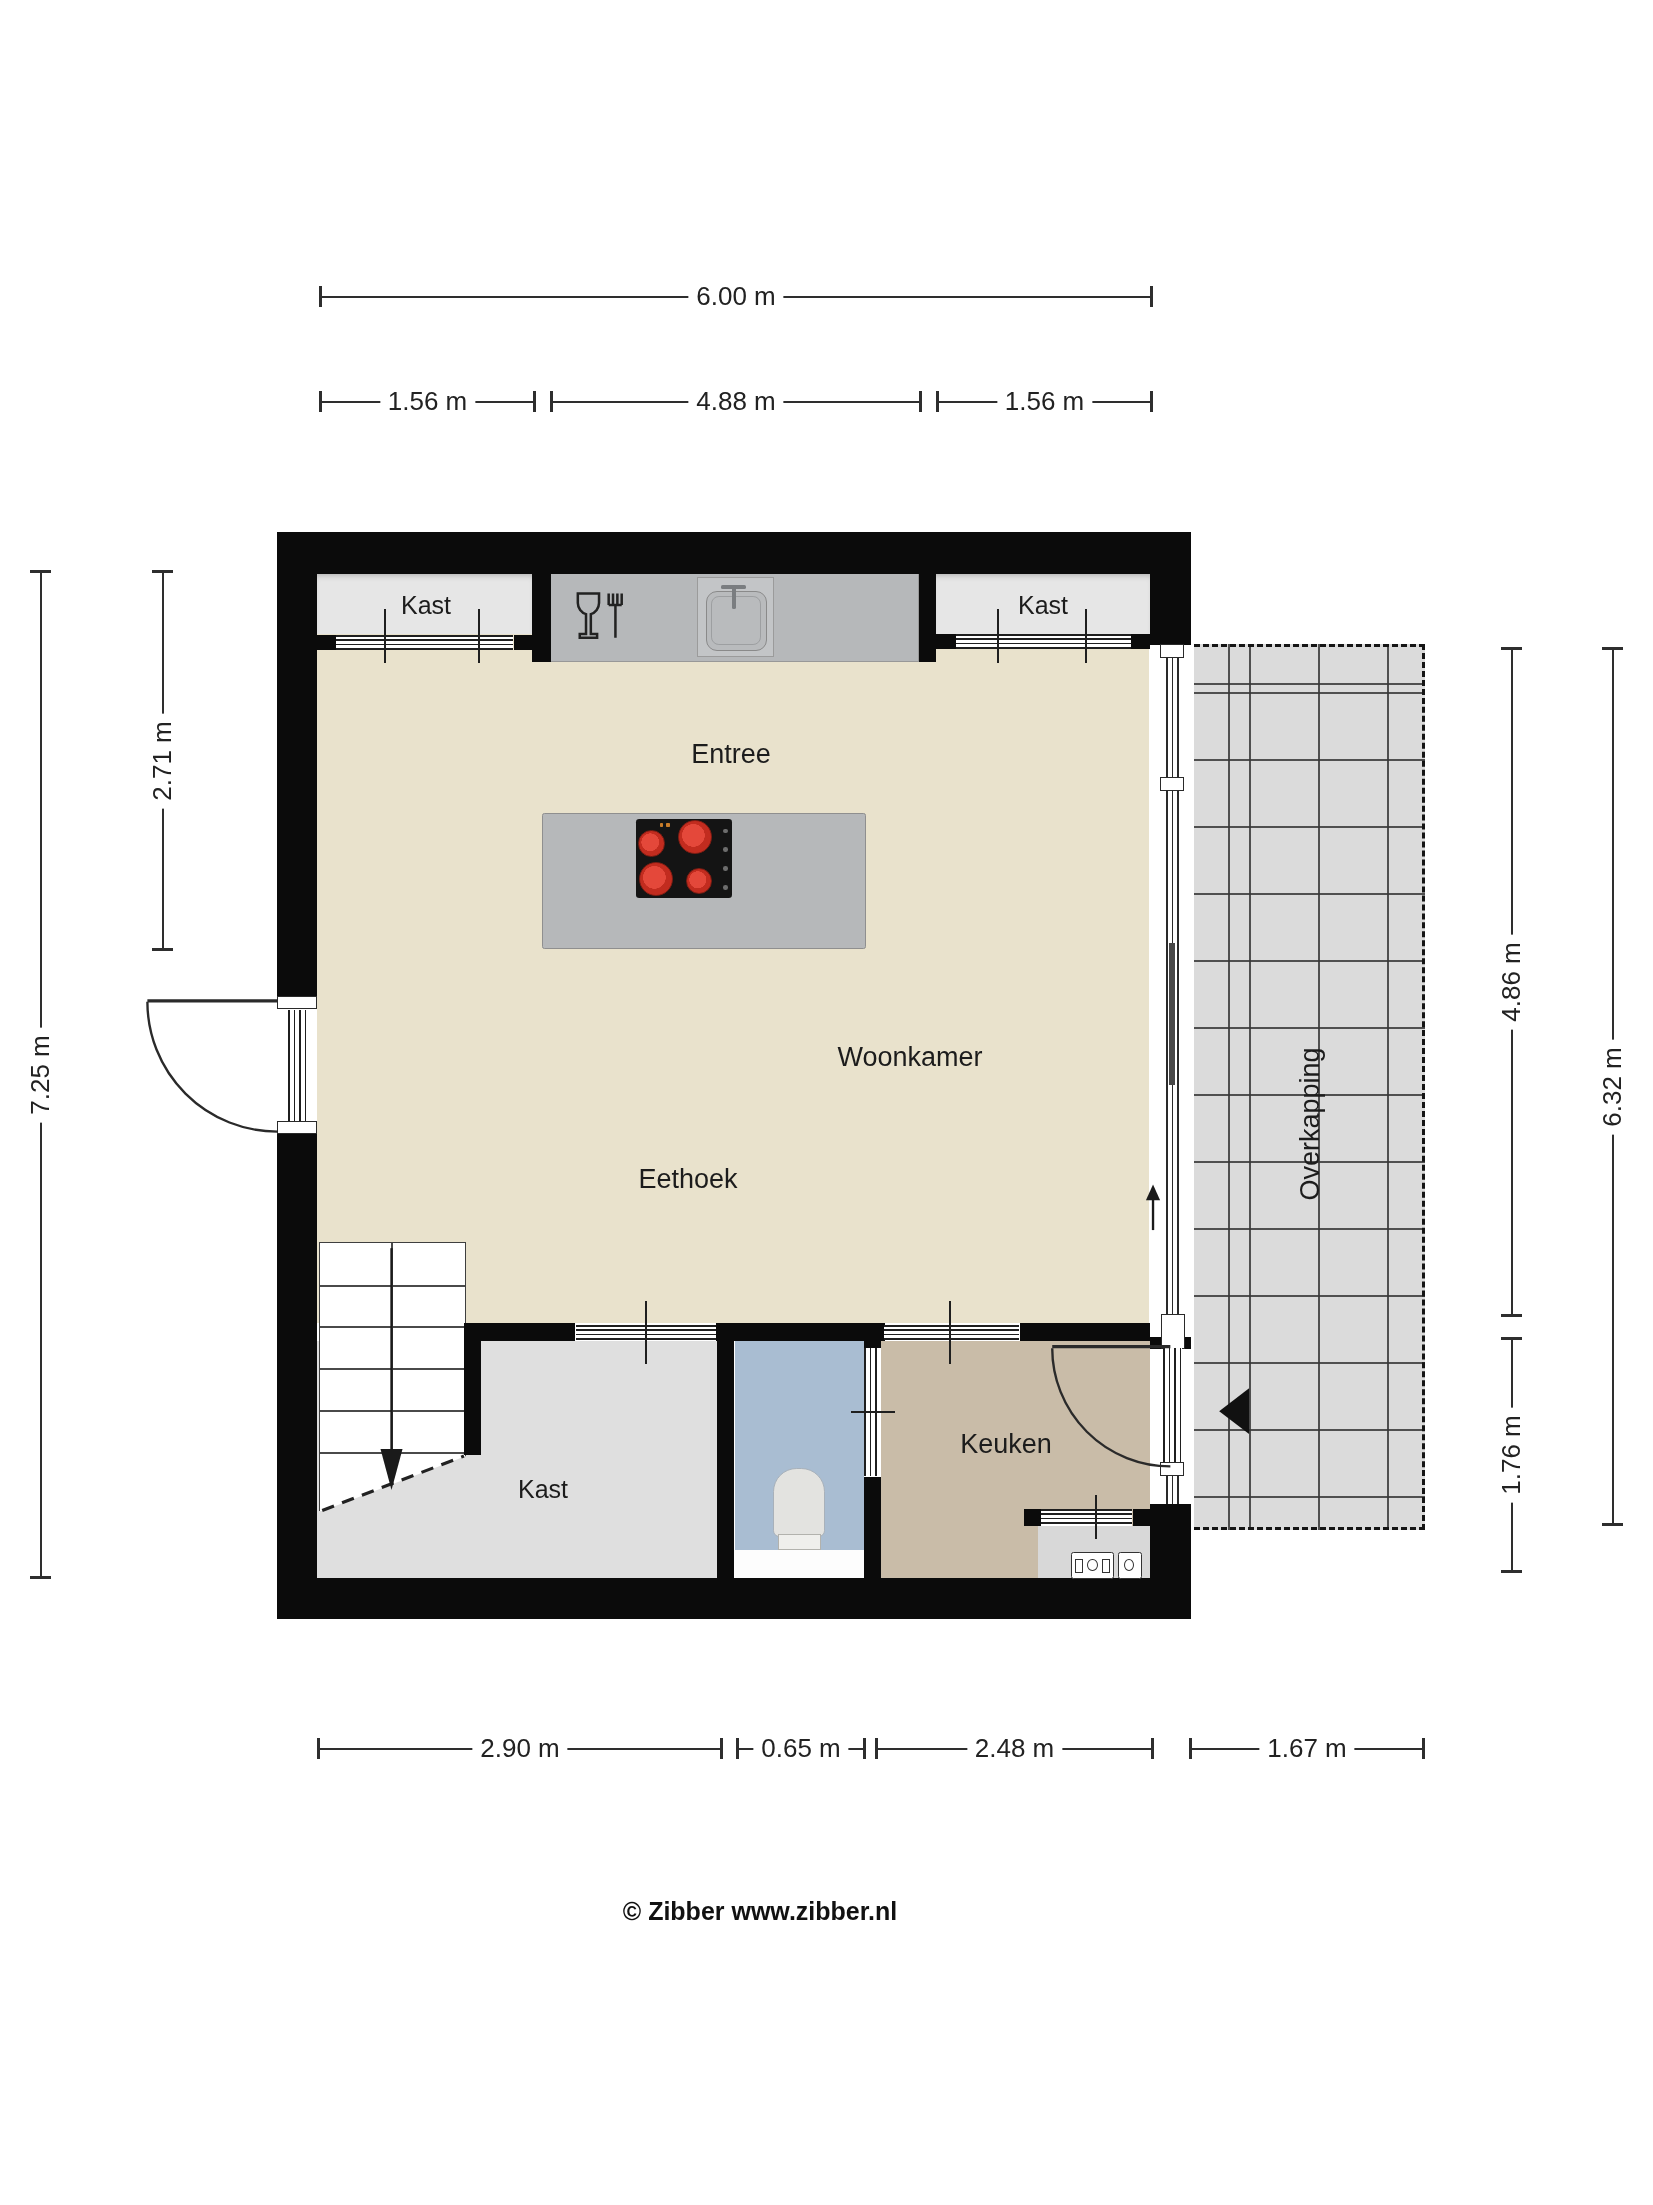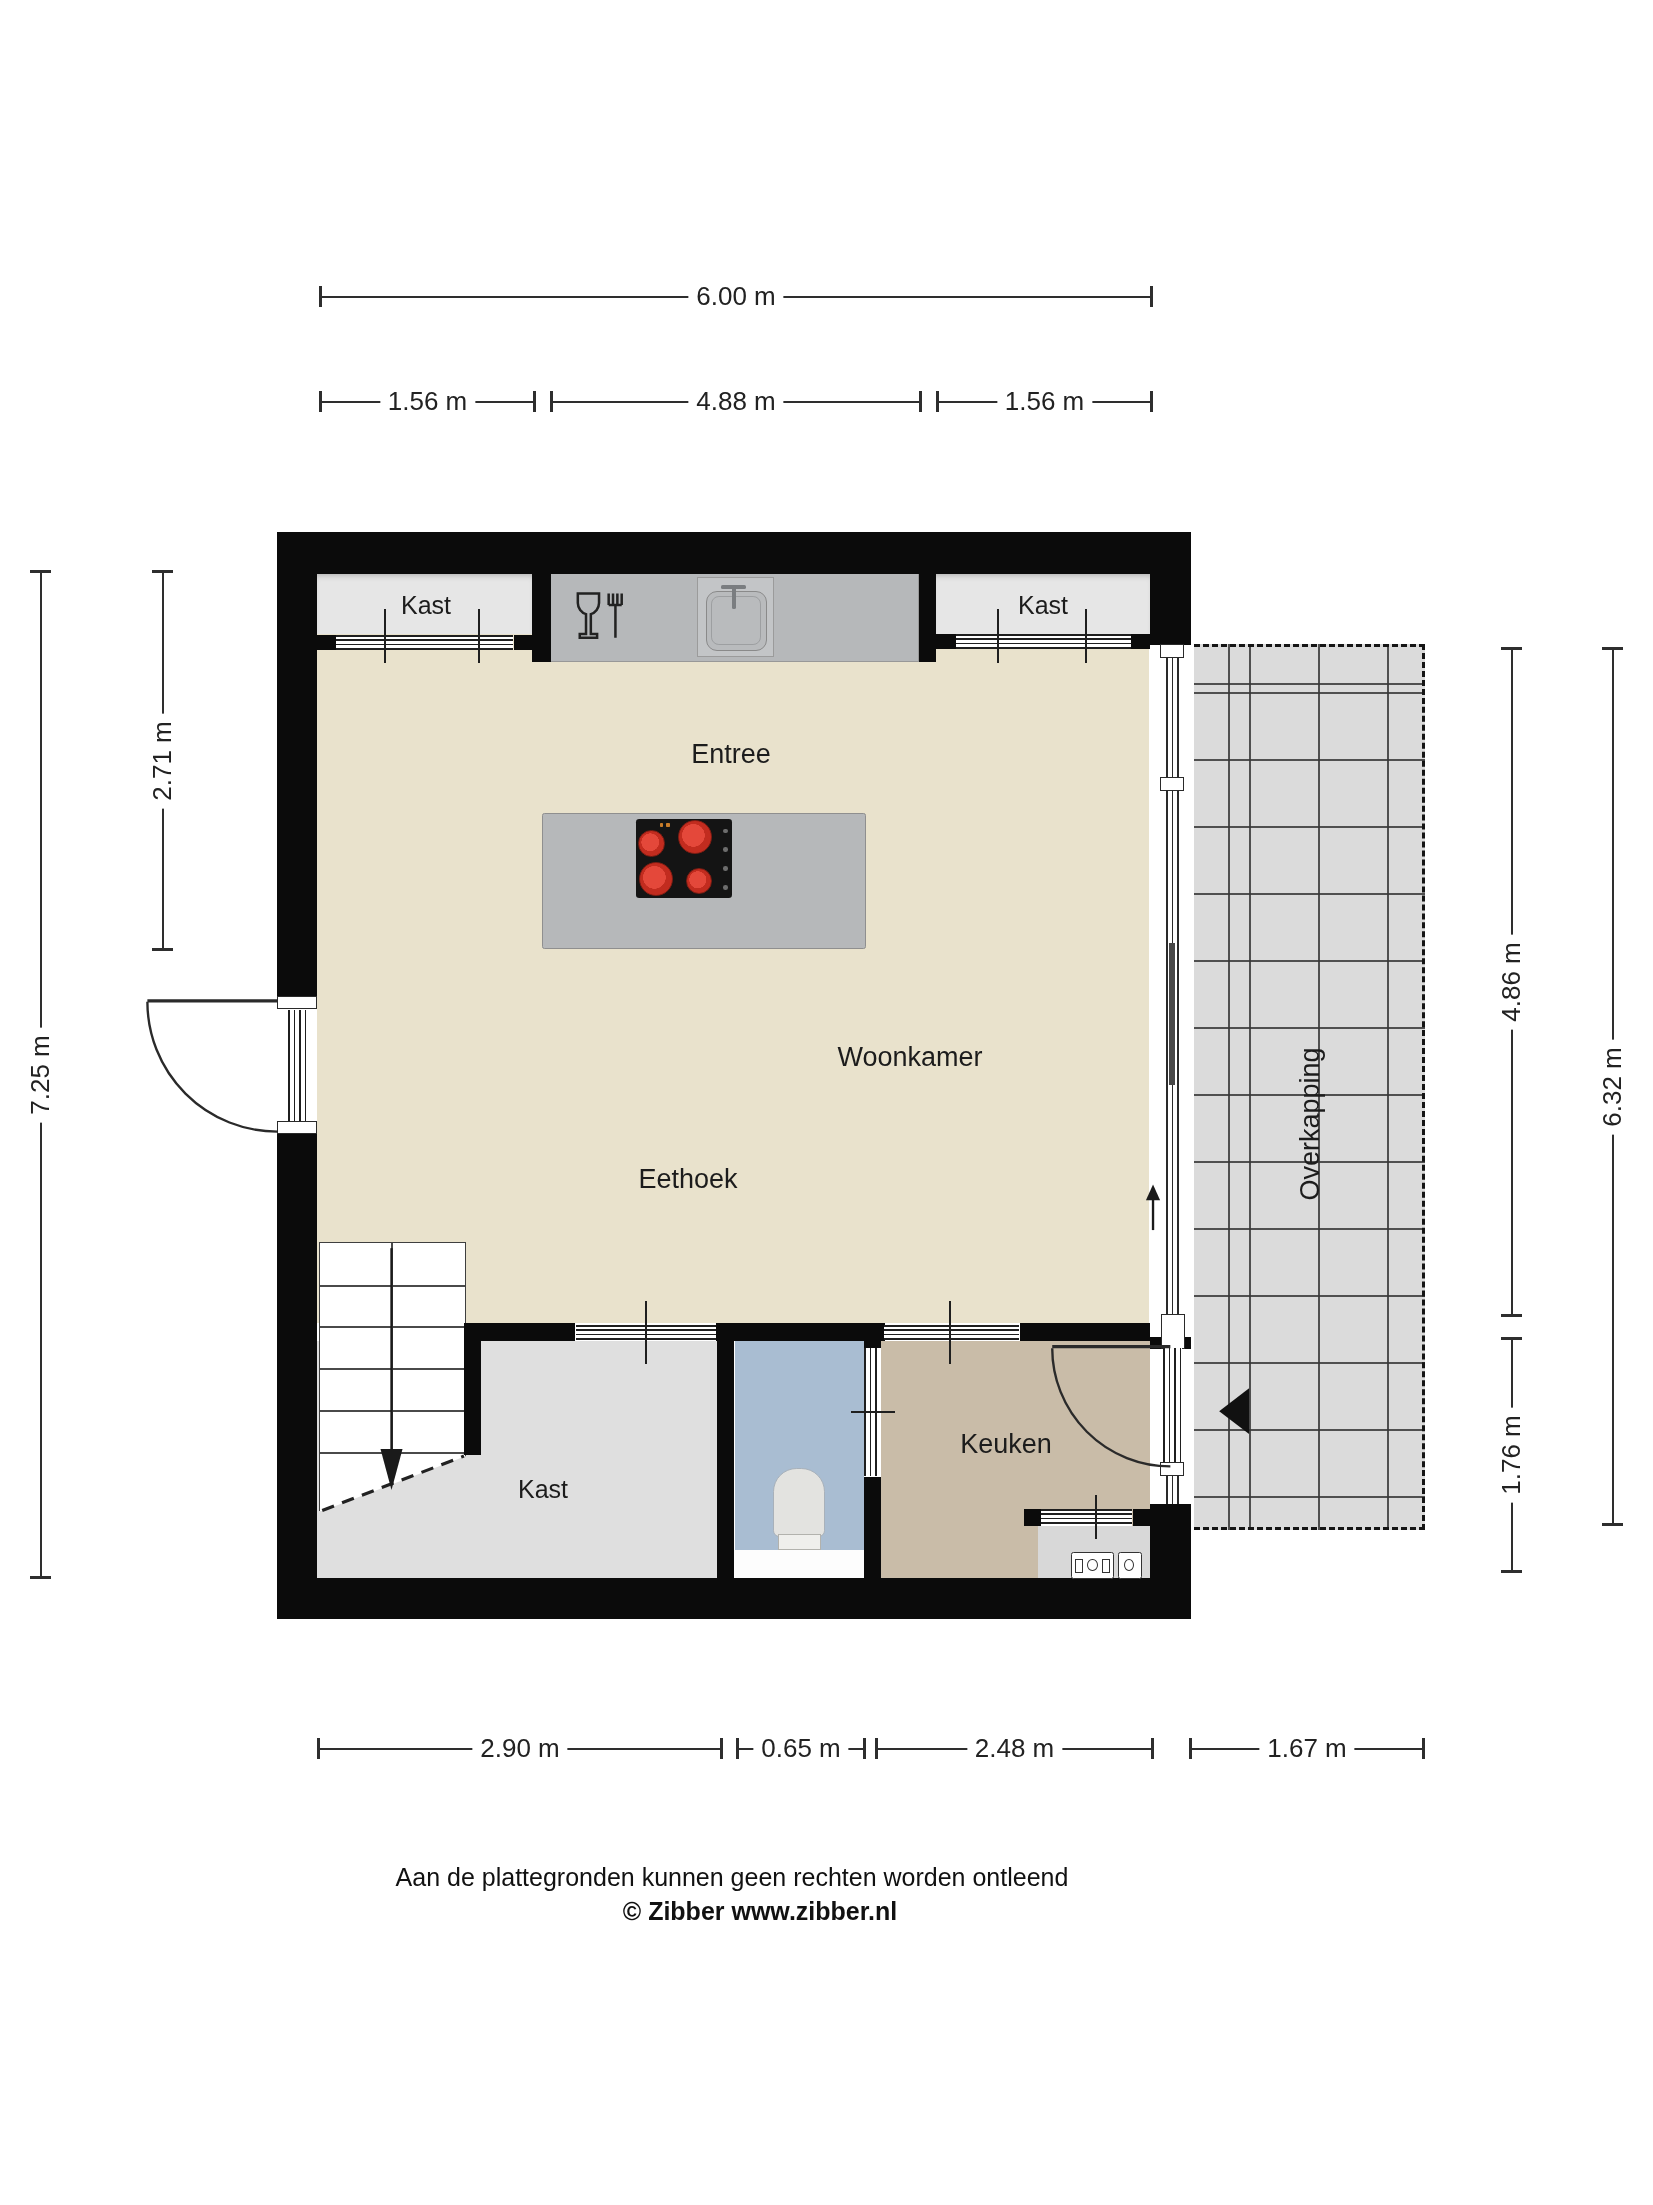--- a/index.html
+++ b/index.html
@@ -240,17 +240,16 @@
   <div class="dim-v" style="left:1511px;top:649px;height:666px;">
     <span class="dlab">4.86 m</span>
     </div>
   <div class="dim-v" style="left:1511px;top:1339px;height:232px;">
     <span class="dlab">1.76 m</span>
     </div>
   <div class="dim-v" style="left:1612px;top:649px;height:875px;">
     <span class="dlab">6.32 m</span>
     </div>
 
-  <div class="footer-line" style="left:732px;top:1863px;">Aan de plattegronden kunnen geen rechten worden ontleend</div>
   <div class="footer-line" style="left:760px;top:1897px;font-weight:bold;">© Zibber www.zibber.nl</div>
 
 </div>
 
 
 </body></html>

